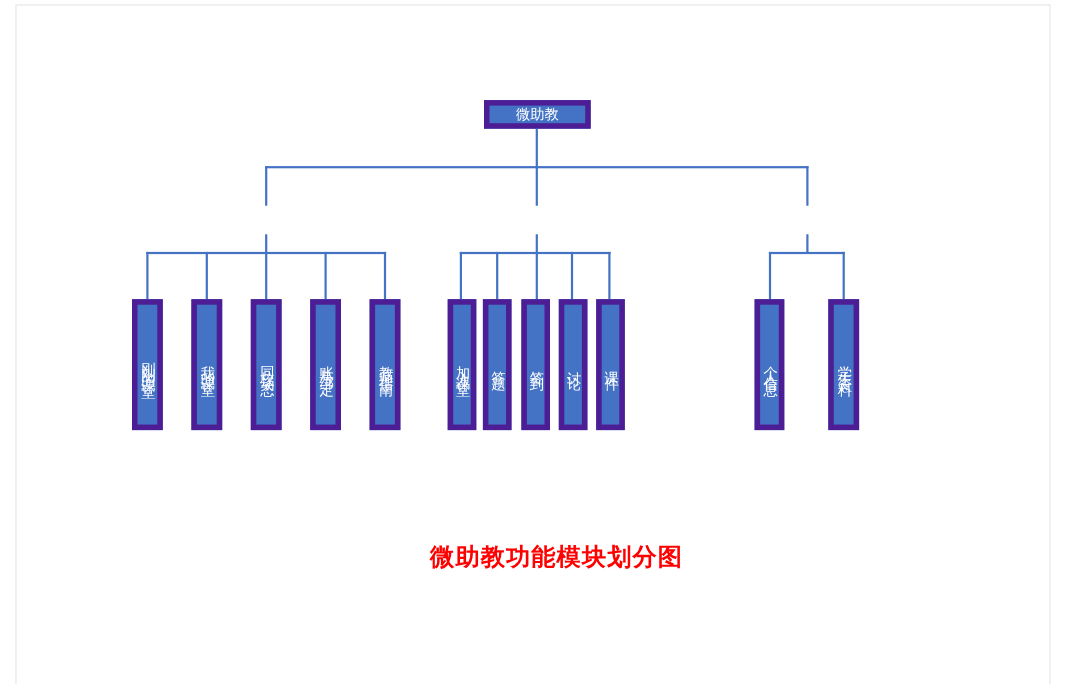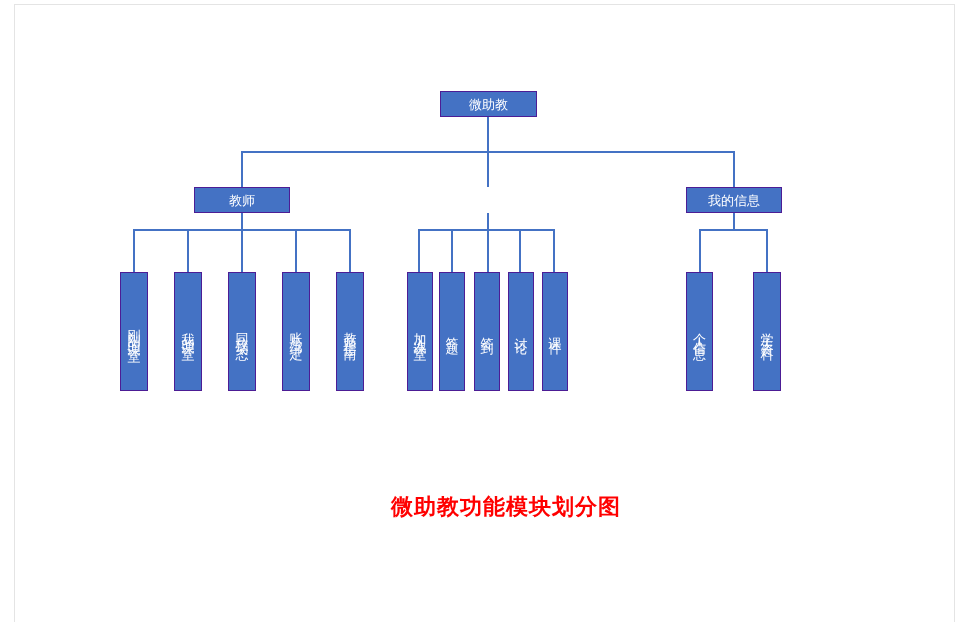--- a/index.html
+++ b/index.html
@@ -20,21 +20,21 @@
     left: 14px;
     top: 4px;
     width: 941px;
     height: 660px; 
     border: 1px solid #e4e4e4;
     box-sizing: border-box;
   }
   .node {
     position: absolute;
     background: #4472C4;
-    border: 1px solid #4c1d95;
+    border: 5px solid #4c1d95;
     box-sizing: border-box;
     color: #ffffff;
     display: flex;
     align-items: center;
     justify-content: center;
     font-size: 13px;
     line-height: 1;
   }
   .node.box {
     height: 26px;
@@ -75,26 +75,20 @@
 
   <div class="node box" style="left:440px; top:91px; width:97px;">
     <span>微助教</span>
   </div>
 
   <div class="line v" style="left:487px; top:117px; height:70px;"></div>
   <div class="line h" style="left:241px; top:151px; width:494px;"></div>
   <div class="line v" style="left:241px; top:151px; height:36px;"></div>
   <div class="line v" style="left:733px; top:151px; height:36px;"></div>
 
-  <div class="node box" style="left:194px; top:187px; width:96px;">
-    <span>教师</span>
-  </div>
-  <div class="node box" style="left:686px; top:187px; width:96px;">
-    <span>我的信息</span>
-  </div>
 
   <div class="line v" style="left:241px; top:213px; height:59px;"></div>
   <div class="line h" style="left:133px; top:229px; width:218px;"></div>
   <div class="line v" style="left:133px; top:229px; height:43px;"></div>
   <div class="line v" style="left:187px; top:229px; height:43px;"></div>
   <div class="line v" style="left:295px; top:229px; height:43px;"></div>
   <div class="line v" style="left:349px; top:229px; height:43px;"></div>
 
   <div class="line v" style="left:487px; top:213px; height:59px;"></div>
   <div class="line h" style="left:418px; top:229px; width:137px;"></div>

